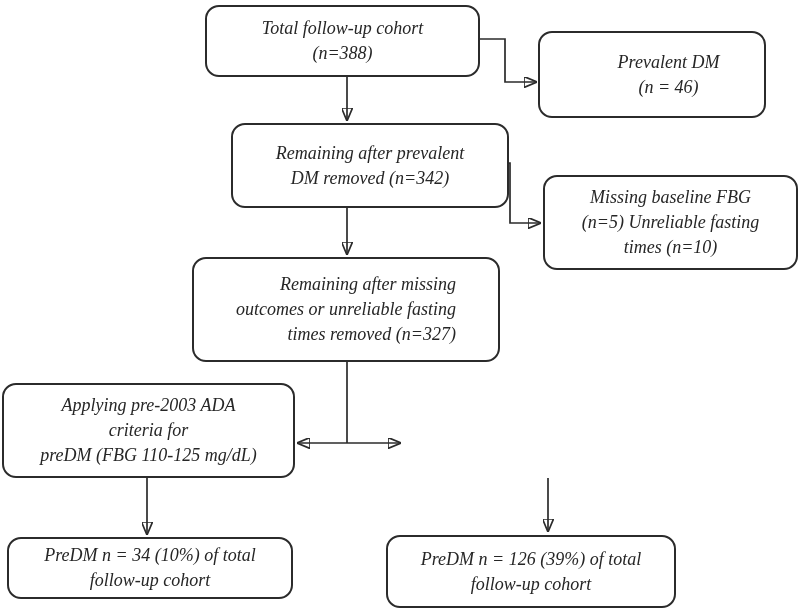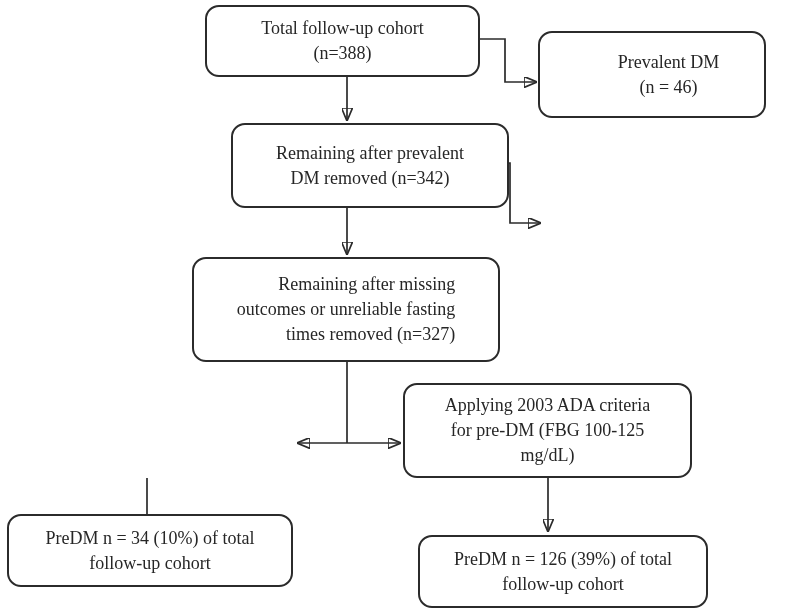--- a/index.html
+++ b/index.html
@@ -8,20 +8,21 @@
     background: #ffffff;
   }
   .figure {
     position: relative;
     width: 800px;
     height: 613px;
     background: #ffffff;
     font-family: "Liberation Serif", "DejaVu Serif", serif;
     color: #262626;
     overflow: hidden;
+    font-style: italic;
   }
   .connectors {
     position: absolute;
     inset: 0;
     width: 800px;
     height: 613px;
   }
   .connectors path {
     fill: none;
     stroke: #2b2b2b;
@@ -42,22 +43,22 @@
     line-height: 25px;
     padding: 2px 6px;
   }
   .n-total    { left: 205px; top: 5px;   width: 275px; height: 72px; }
   .n-prevdm   { left: 538px; top: 31px;  width: 228px; height: 87px; padding-left: 39px; }
   .n-afterprev{ left: 207px; top: 123px; width: 278px; height: 85px; margin-left: 24px; }
   .n-missing  { left: 543px; top: 175px; width: 255px; height: 95px; }
   .n-aftermiss{ left: 192px; top: 257px; width: 308px; height: 105px; text-align: right; }
   .n-pre2003  { left: 2px;   top: 383px; width: 293px; height: 95px; }
   .n-ada2003  { left: 403px; top: 383px; width: 289px; height: 95px; }
-  .n-predmold { left: 7px;   top: 514px; width: 286px; height: 73px; }
-  .n-predmnew { left: 418px; top: 535px; width: 290px; height: 73px; }
+  .n-predmold { left: 7px;   top: 537px; width: 286px; height: 62px; }
+  .n-predmnew { left: 386px; top: 535px; width: 290px; height: 73px; }
 </style>
 </head>
 <body>
 
 <div class="figure">
 
   <svg class="connectors" viewBox="0 0 800 613" xmlns="http://www.w3.org/2000/svg">
     <defs>
       <marker id="arrow" markerUnits="userSpaceOnUse" markerWidth="13" markerHeight="11" refX="12" refY="5.5" orient="auto">
         <path d="M0,0 L13,5.5 L0,11 z" fill="#2b2b2b" stroke="none"></path>
@@ -76,29 +77,32 @@
 
   <div class="node n-total">Total follow-up cohort
 (n=388)</div>
 
   <div class="node n-prevdm">Prevalent DM
 (n = 46)</div>
 
   <div class="node n-afterprev">Remaining after prevalent
 DM removed (n=342)</div>
 
+  <div class="node n-missing">Missing baseline FBG
+(n=5) Unreliable fasting
+times (n=10)</div>
 
   <div class="node n-aftermiss">Remaining after missing
 outcomes or unreliable fasting
 times removed (n=327)</div>
 
+  <div class="node n-pre2003">Applying pre-2003 ADA
+criteria for
+preDM (FBG 110-125 mg/dL)</div>
 
-  <div class="node n-ada2003">Applying 2003 ADA criteria
-for pre-DM (FBG 100-125
-mg/dL)</div>
 
   <div class="node n-predmold">PreDM n = 34 (10%) of total
 follow-up cohort</div>
 
   <div class="node n-predmnew">PreDM n = 126 (39%) of total
 follow-up cohort</div>
 
 </div>
 
 </body></html>

